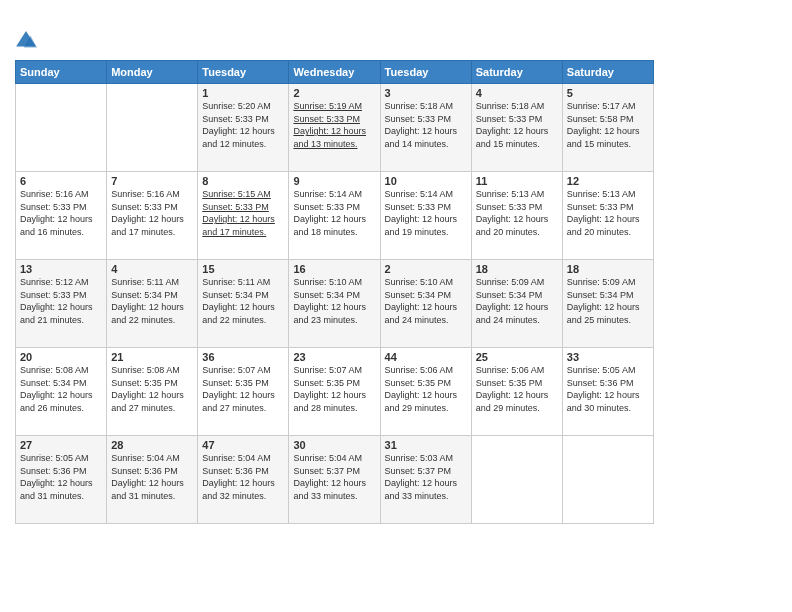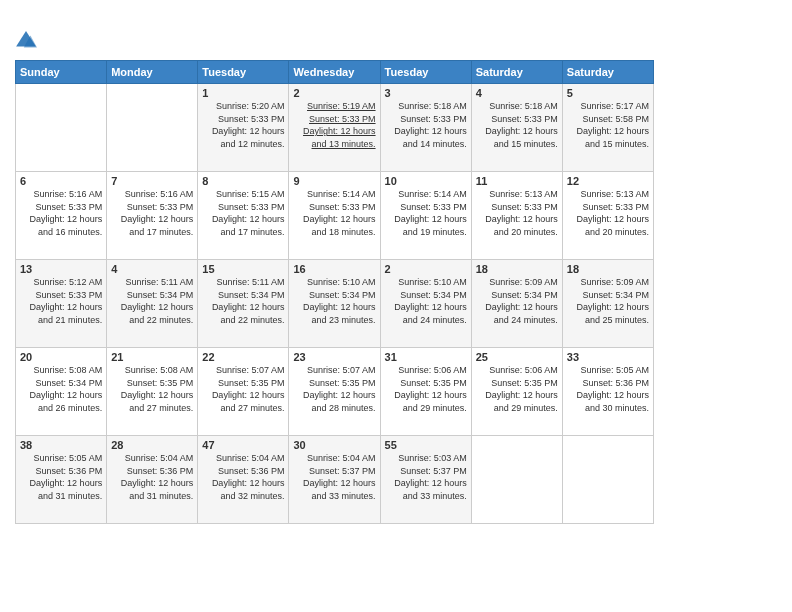--- a/index.html
+++ b/index.html
@@ -72,21 +72,20 @@
     .day-number {
       font-size: 11px;
       font-weight: bold;
       display: block;
       margin-bottom: 1px;
     }
     .day-info {
       font-size: 9px;
       line-height: 1.4;
       color: #333;
-      text-align: right;
     }
     .empty-cell {
       background: #fff !important;
     }
   </style>
 </head>
 <body>
 
 <div class="container">
   <div class="header-row">
@@ -169,21 +168,21 @@
           </td>
           <td>
             <span class="day-number">7</span>
             <div class="day-info" style="white-space: pre-line;">Sunrise: 5:16 AM
 Sunset: 5:33 PM
 Daylight: 12 hours
 and 17 minutes.</div>
           </td>
           <td>
             <span class="day-number">8</span>
-            <div class="day-info" style="white-space: pre-line;">Sunrise: 5:15 AM
+            <div class="day-info" style="white-space: pre-line; text-decoration: underline;">Sunrise: 5:15 AM
 Sunset: 5:33 PM
 Daylight: 12 hours
 and 17 minutes.</div>
           </td>
           <td>
             <span class="day-number">9</span>
             <div class="day-info" style="white-space: pre-line;">Sunrise: 5:14 AM
 Sunset: 5:33 PM
 Daylight: 12 hours
 and 18 minutes.</div>
@@ -270,35 +269,35 @@
 and 26 minutes.</div>
           </td>
           <td>
             <span class="day-number">21</span>
             <div class="day-info" style="white-space: pre-line;">Sunrise: 5:08 AM
 Sunset: 5:35 PM
 Daylight: 12 hours
 and 27 minutes.</div>
           </td>
           <td>
-            <span class="day-number">22</span>
+            <span class="day-number">36</span>
             <div class="day-info" style="white-space: pre-line;">Sunrise: 5:07 AM
 Sunset: 5:35 PM
 Daylight: 12 hours
 and 27 minutes.</div>
           </td>
           <td>
             <span class="day-number">23</span>
             <div class="day-info" style="white-space: pre-line;">Sunrise: 5:07 AM
 Sunset: 5:35 PM
 Daylight: 12 hours
 and 28 minutes.</div>
           </td>
           <td>
-            <span class="day-number">31</span>
+            <span class="day-number">44</span>
             <div class="day-info" style="white-space: pre-line;">Sunrise: 5:06 AM
 Sunset: 5:35 PM
 Daylight: 12 hours
 and 29 minutes.</div>
           </td>
           <td>
             <span class="day-number">25</span>
             <div class="day-info" style="white-space: pre-line;">Sunrise: 5:06 AM
 Sunset: 5:35 PM
 Daylight: 12 hours
@@ -307,21 +306,21 @@
           <td>
             <span class="day-number">33</span>
             <div class="day-info" style="white-space: pre-line;">Sunrise: 5:05 AM
 Sunset: 5:36 PM
 Daylight: 12 hours
 and 30 minutes.</div>
           </td>
         </tr>
         <tr>
           <td>
-            <span class="day-number">38</span>
+            <span class="day-number">27</span>
             <div class="day-info" style="white-space: pre-line;">Sunrise: 5:05 AM
 Sunset: 5:36 PM
 Daylight: 12 hours
 and 31 minutes.</div>
           </td>
           <td>
             <span class="day-number">28</span>
             <div class="day-info" style="white-space: pre-line;">Sunrise: 5:04 AM
 Sunset: 5:36 PM
 Daylight: 12 hours
@@ -335,21 +334,21 @@
 and 32 minutes.</div>
           </td>
           <td>
             <span class="day-number">30</span>
             <div class="day-info" style="white-space: pre-line;">Sunrise: 5:04 AM
 Sunset: 5:37 PM
 Daylight: 12 hours
 and 33 minutes.</div>
           </td>
           <td>
-            <span class="day-number">55</span>
+            <span class="day-number">31</span>
             <div class="day-info" style="white-space: pre-line;">Sunrise: 5:03 AM
 Sunset: 5:37 PM
 Daylight: 12 hours
 and 33 minutes.</div>
           </td>
           <td class="empty-cell"></td>
           <td class="empty-cell"></td>
         </tr>
       </tbody>
   </table>

